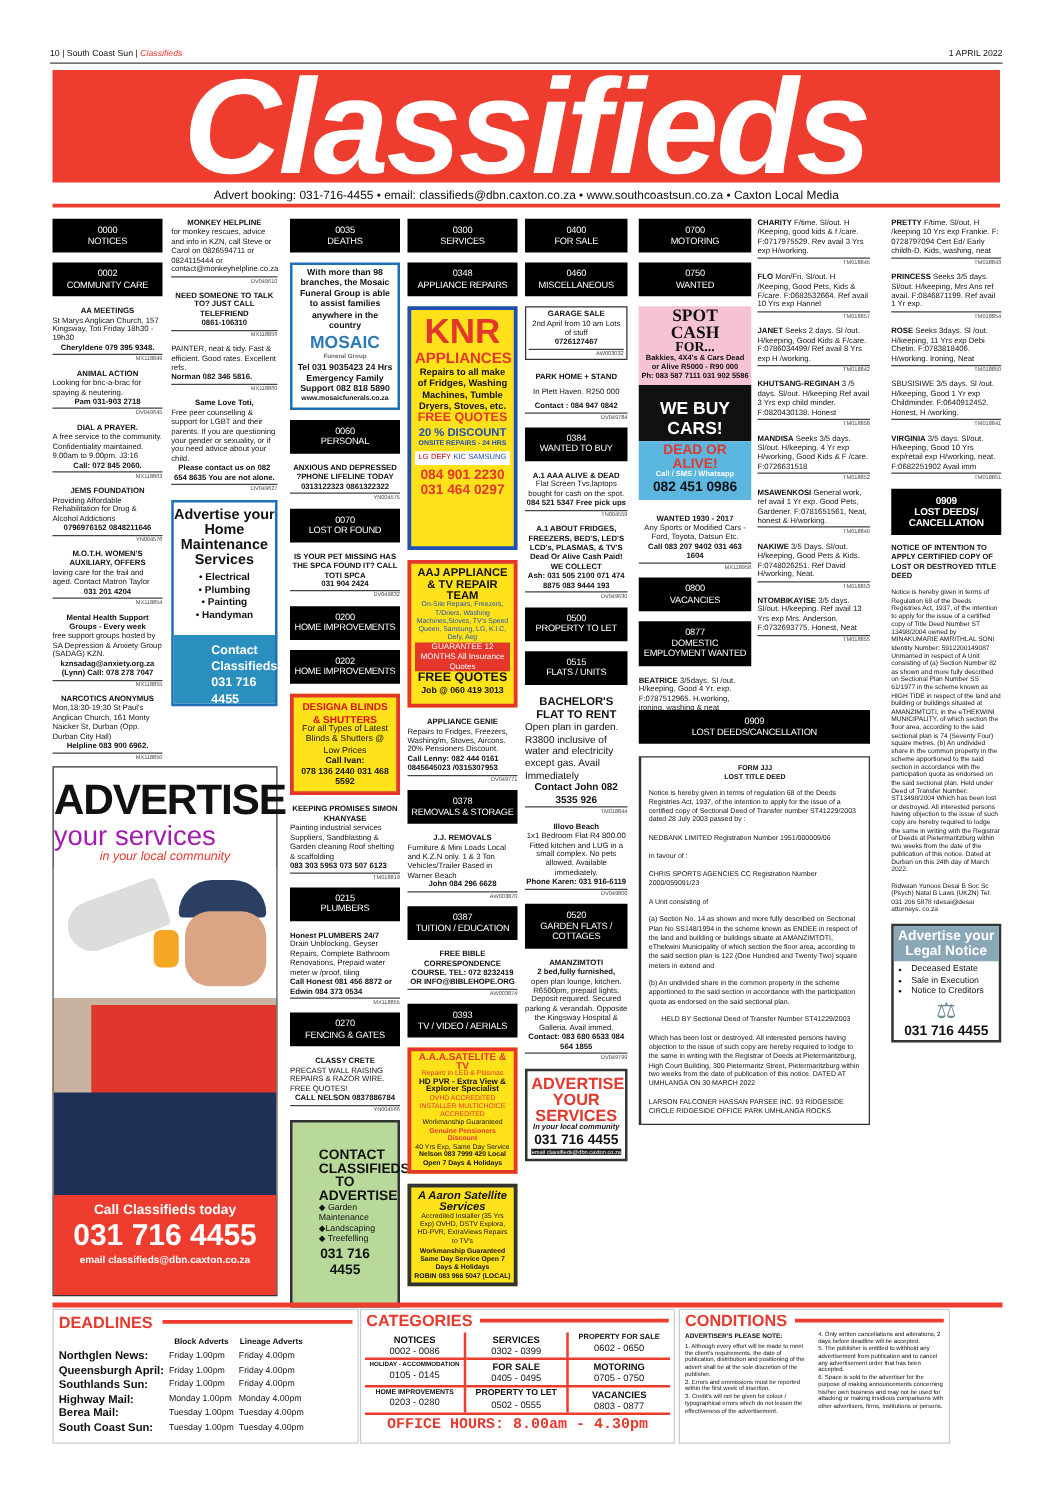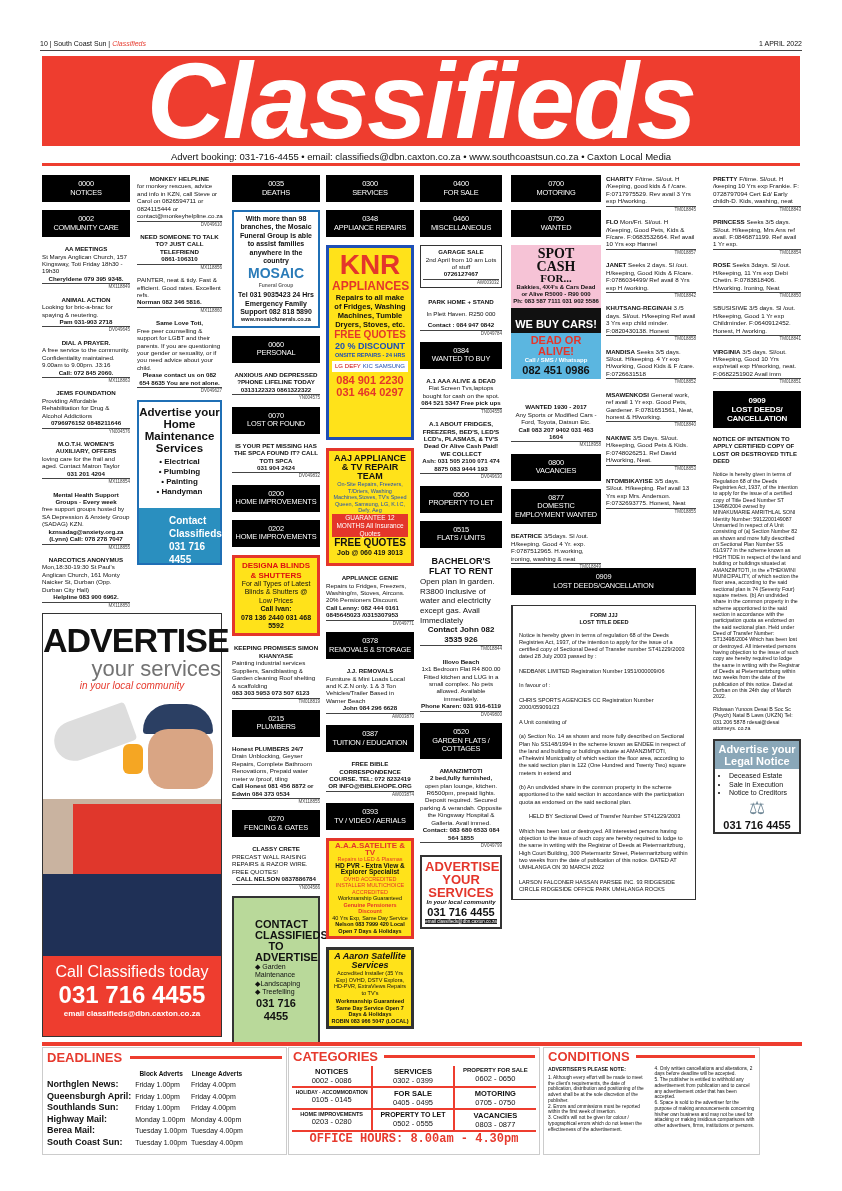--- a/index.html
+++ b/index.html
@@ -84,32 +84,32 @@
   <div class="ad">
       <div class="t">NARCOTICS ANONYMUS</div>
       <div>Mon,18:30-19:30 St Paul's Anglican Church, 161 Monty Naicker St, Durban (Opp. Durban City Hall)</div>
       <div class="c b">Helpline 083 900 6962.</div>
       <div class="ref">MX118850</div>
     </div>
 </div>
 
 <div class="abs" style="left:42px;top:613px;width:180px;height:424px;border:1px solid #333;background:#fff">
   <div style="text-align:center;font-family:'Liberation Sans Narrow','Liberation Sans',sans-serif;font-weight:bold;font-size:34px;line-height:36px;margin-top:8px;letter-spacing:-1px">ADVERTISE</div>
-  <div style="text-align:right;color:#737373;font-size:22px;line-height:22px">your services</div>
+  <div style="text-align:left;color:#a21caf;font-size:22px;line-height:22px">your services</div>
   <div style="text-align:center;color:#e63a2e;font-style:italic;font-size:10px">in your local community</div>
   <div style="position:absolute;left:0;top:80px;width:178px;height:262px;background:linear-gradient(#fff 0,#fff 40%,#c9b3a0 40%);overflow:hidden">
     <div style="position:absolute;left:10px;top:20px;width:80px;height:40px;background:#ddd;border-radius:20px 4px 4px 20px;transform:rotate(-20deg)"></div>
     <div style="position:absolute;left:80px;top:50px;width:20px;height:30px;background:#f5a623;border-radius:6px"></div>
     <div style="position:absolute;left:100px;top:10px;width:70px;height:30px;background:#2b3f63;border-radius:30px 30px 4px 4px"></div>
     <div style="position:absolute;left:105px;top:35px;width:65px;height:60px;background:#d9a584;border-radius:20px"></div>
     <div style="position:absolute;left:30px;top:110px;width:150px;height:80px;background:#e0372c"></div>
     <div style="position:absolute;left:0;top:180px;width:178px;height:82px;background:#1f3056"></div>
   </div>
   <div style="position:absolute;left:0;bottom:0;width:178px;height:80px;background:#ee3d2f;color:#fff;text-align:center;padding-top:6px">
-    <div style="font-size:16px;font-weight:normal">Call Classifieds today</div>
+    <div style="font-size:11px;font-weight:bold">Call Classifieds today</div>
     <div style="font-size:24px;font-weight:bold;line-height:28px">031 716 4455</div>
     <div style="font-size:8px;font-weight:bold">email classifieds@dbn.caxton.co.za</div>
   </div>
 </div>
 
 <div class="col" style="left:137px;width:85px">
   <div class="ad">
       <div class="t">MONKEY HELPLINE</div>
       <div>for monkey rescues, advice and info in KZN, call Steve or Carol on 0826594711 or 0824115444 or contact@monkeyhelpline.co.za</div>
       <div class="ref">DV049610</div>
@@ -386,29 +386,29 @@
 
 <div class="col" style="left:511px;width:90px">
   <div class="hdr">
       <div>0700</div>
       <div>MOTORING</div>
     </div>
   <div class="hdr">
       <div>0750</div>
       <div>WANTED</div>
     </div>
-  <div style="text-align:center;font-weight:bold;margin-bottom:24px">
+  <div style="text-align:center;font-weight:bold;margin-bottom:12px">
     <div style="background:#f6c3d6;padding:2px">
       <div style="font-family:'Liberation Serif',serif;font-size:14px;line-height:13px">SPOT</div>
       <div style="font-family:'Liberation Serif',serif;font-size:14px;line-height:13px">CASH</div>
       <div style="font-family:'Liberation Serif',serif;font-size:11px;line-height:11px">FOR...</div>
       <div style="font-size:6px">Bakkies, 4X4's &amp; Cars Dead or Alive R5000 - R90 000</div>
       <div style="font-size:6px">Ph: 083 587 7111 031 902 5586</div>
     </div>
-    <div style="background:#111;color:#fff;font-size:11px;padding:10px 0 2px">WE BUY CARS!</div>
+    <div style="background:#111;color:#fff;font-size:14px;padding:10px 0 2px">WE BUY CARS!</div>
     <div style="background:#5bb6e0;padding:2px">
       <div style="color:#e4362b;font-size:11px;line-height:11px">DEAD OR ALIVE!</div>
       <div style="color:#fff;font-size:6px">Call / SMS / Whatsapp</div>
       <div style="font-size:11px">082 451 0986</div>
     </div>
   </div>
   <div class="ad c">
       <div class="t">WANTED 1930 - 2017</div>
       <div>Any Sports or Modified Cars - Ford, Toyota, Datsun Etc.</div>
       <div class="b">Call 083 207 9402 031 463 1604</div>

